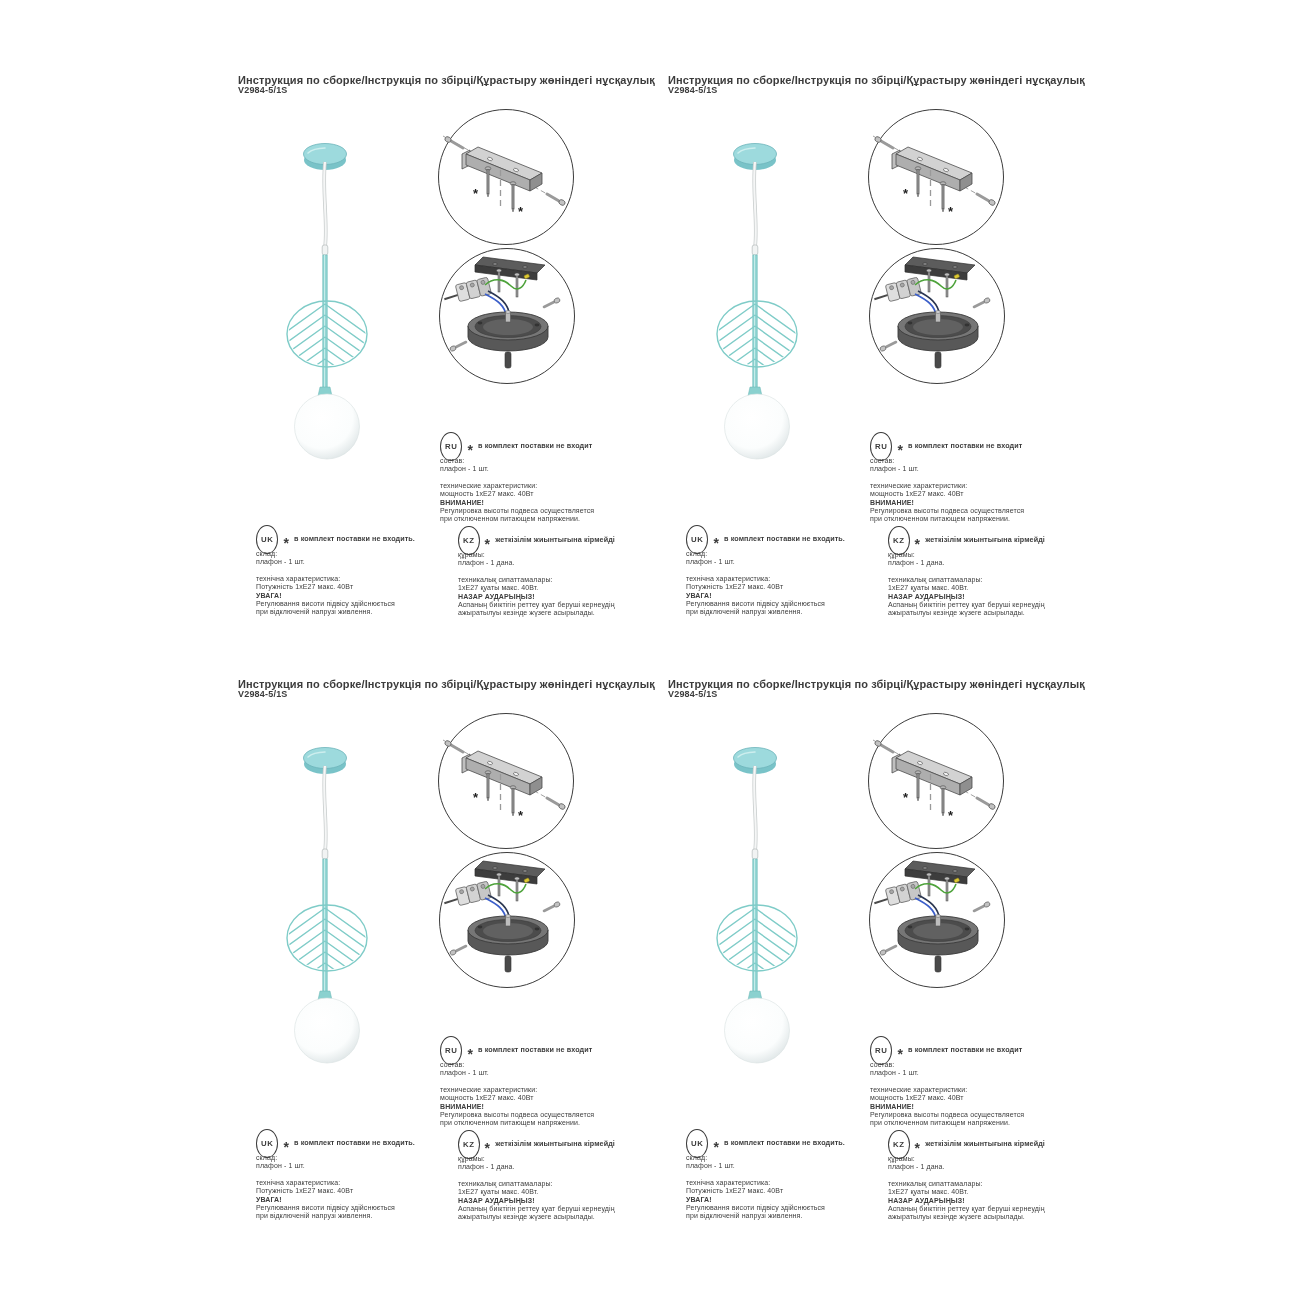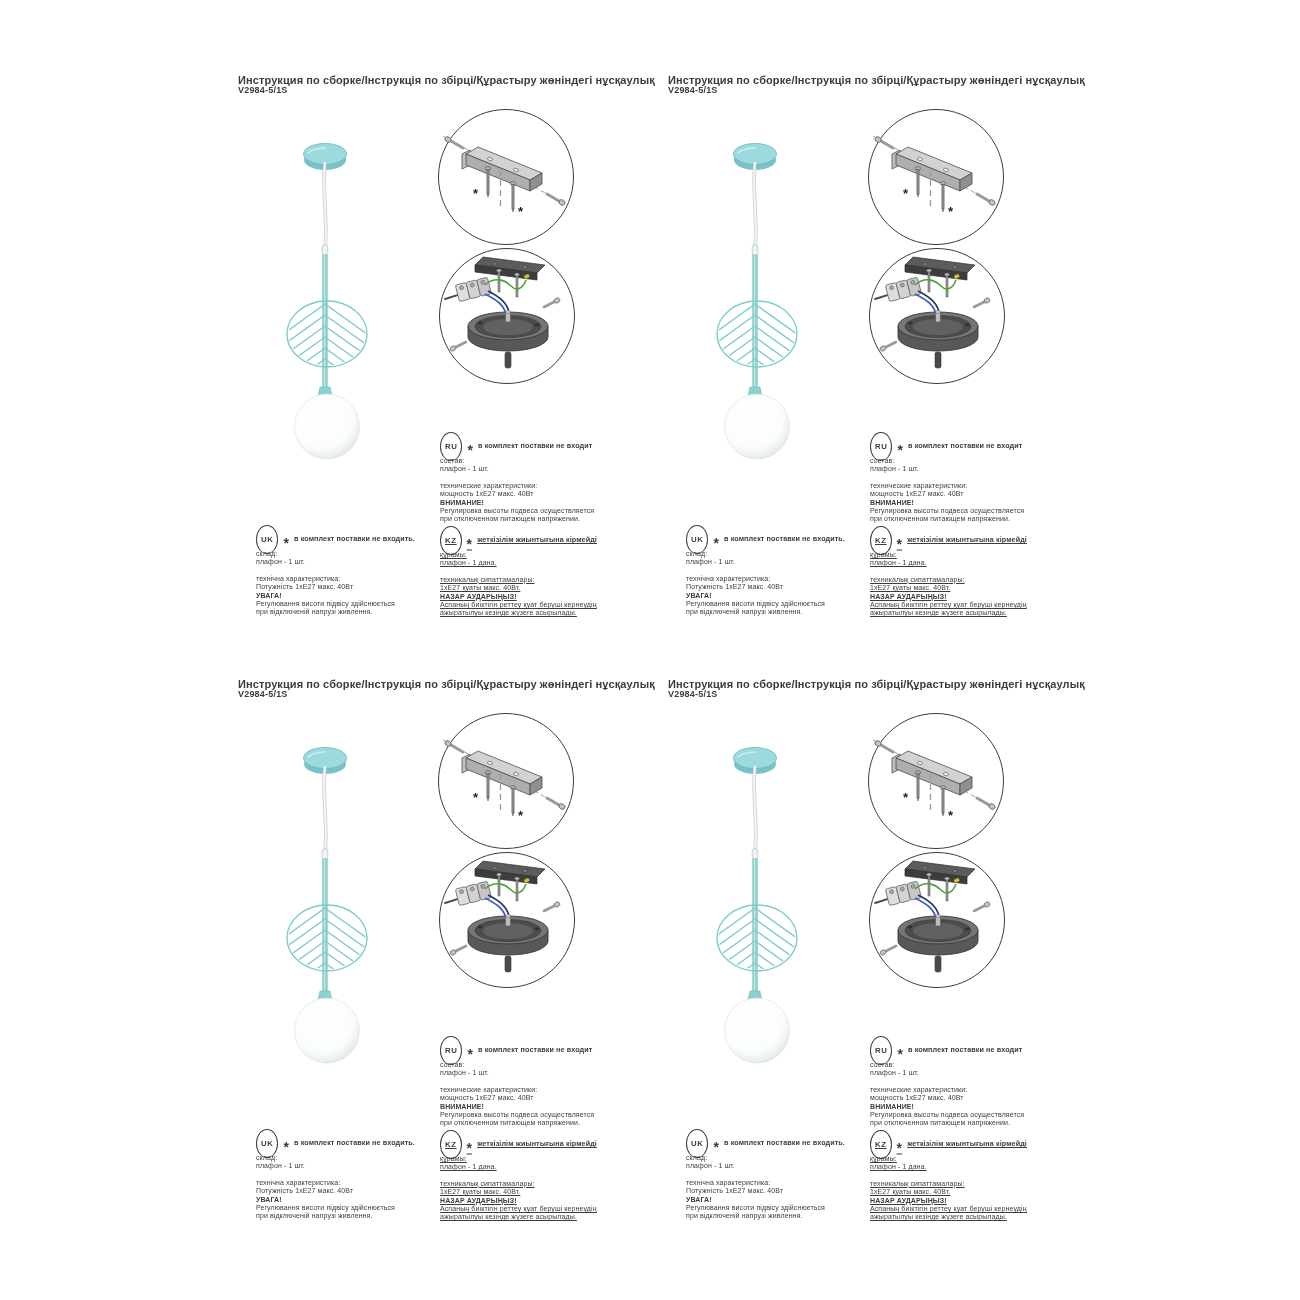--- a/index.html
+++ b/index.html
@@ -11,21 +11,21 @@
   #page{position:absolute;left:0;top:0;width:1300px;height:1300px;}
   .quadrant{position:absolute;width:660px;height:604px;}
   .title{position:absolute;left:238px;top:74px;width:430px;
          font-size:11px;font-weight:bold;letter-spacing:0.1px;white-space:nowrap;}
   .model{position:absolute;left:238px;top:85px;font-size:9px;font-weight:bold;letter-spacing:0.2px;text-align:center;}
   .lamp{position:absolute;left:270px;top:130px;}
   .diag{position:absolute;left:435px;top:104px;}
   .block{position:absolute;font-size:7px;line-height:8.4px;letter-spacing:0.1px;}
   .b-ru{left:440px;top:440px;width:220px;}
   .b-uk{left:256px;top:533px;width:214px;}
-  .b-kz{left:440px;top:534px;width:220px;text-decoration:underline;}
+  .b-kz{left:458px;top:534px;width:220px;}
   .lang-line{display:flex;align-items:center;gap:5px;height:13px;margin-bottom:4px;}
   .oval{border:1.1px solid #3c3c3c;border-radius:50%;font-size:7.8px;font-weight:bold;
         padding:8px 4px;height:11px;line-height:11px;letter-spacing:0.6px;flex:0 0 auto;}
   .star{font-size:14px;font-weight:bold;line-height:8px;transform:translateY(2.5px);flex:0 0 auto;}
   .note{font-size:7.2px;font-weight:bold;}
   .ln{white-space:nowrap;}
   .gap{margin-top:8px;}
   .bold{font-weight:bold;}
   svg text.ast{font-family:"Liberation Sans",sans-serif;font-size:13px;font-weight:bold;fill:#1e1e1e;}
 </style>

